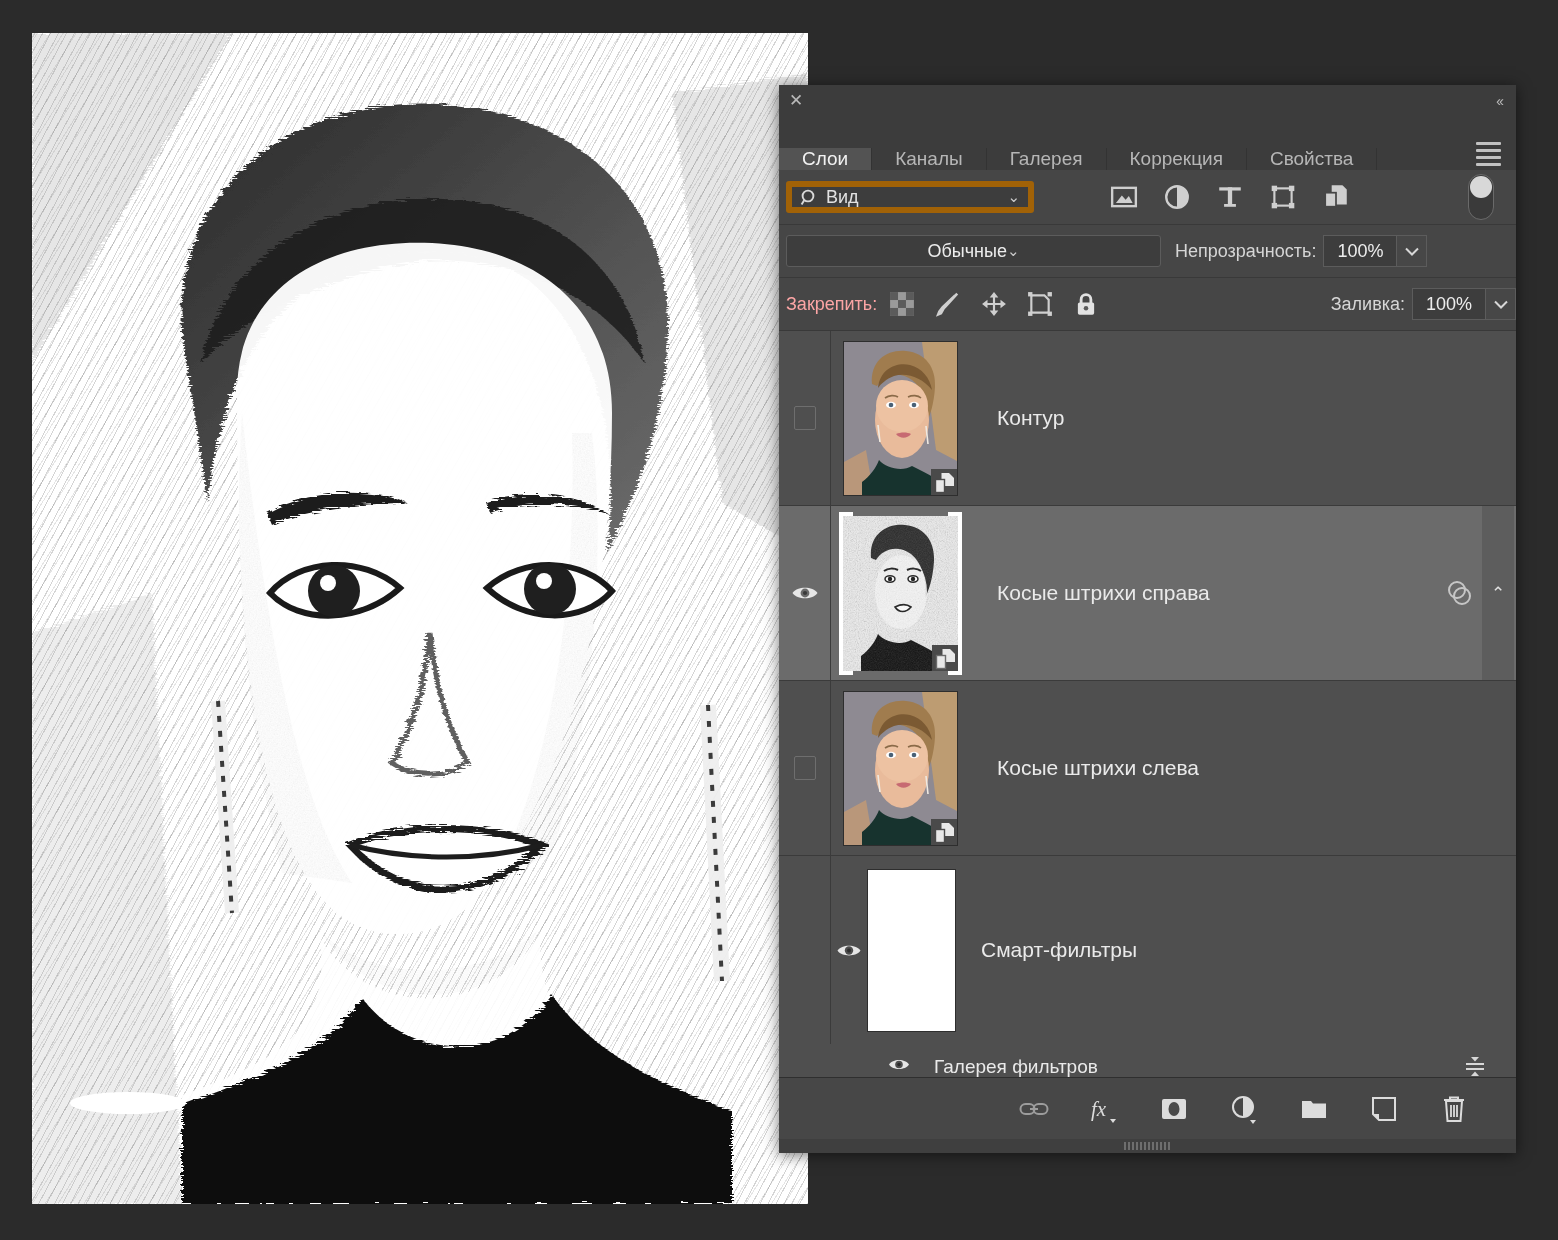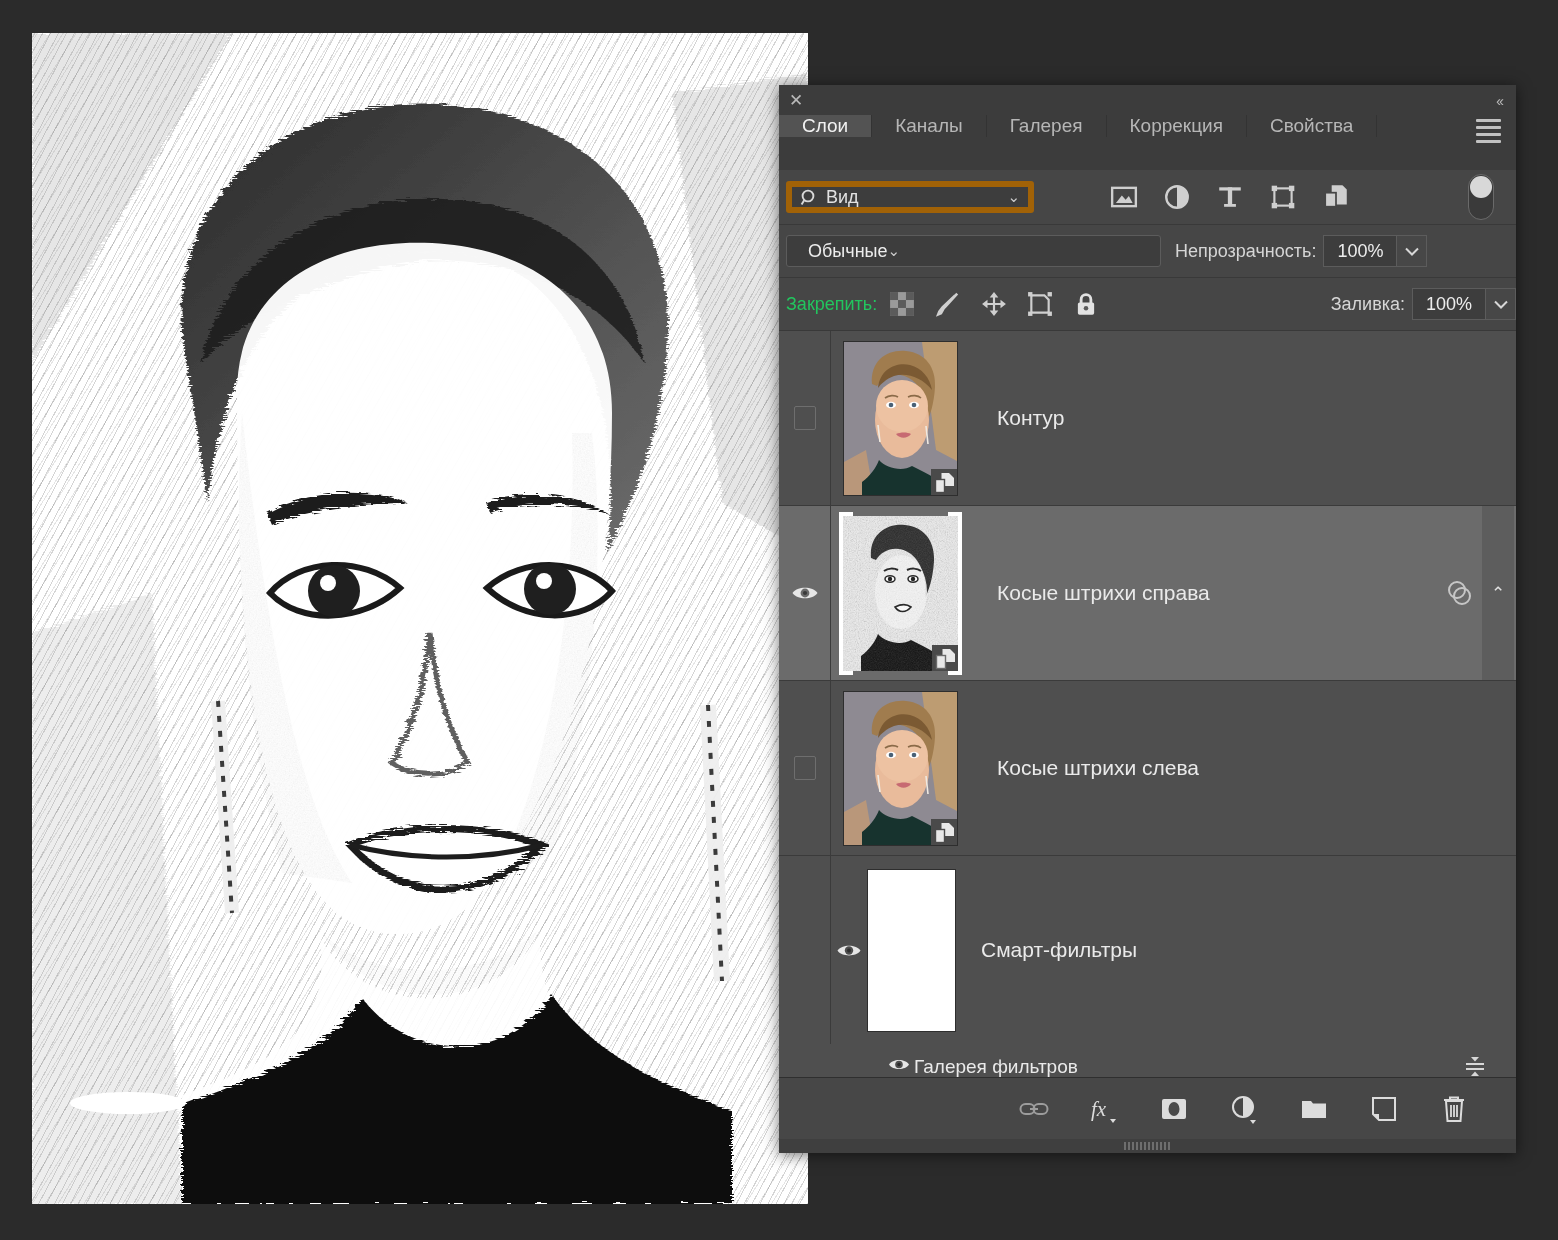--- a/index.html
+++ b/index.html
@@ -46,21 +46,21 @@
     height: 30px; background: #3c3c3c;
     display: flex; align-items: center; justify-content: space-between;
     padding: 0 14px 0 10px;
     flex: 0 0 auto;
   }
   .close-x { color: #b8b8b8; font-size: 17px; line-height: 1; cursor: pointer; }
   .collapse-chevrons { color: #b8b8b8; font-size: 15px; letter-spacing: -2px; cursor: pointer; }
 
   .tabbar {
     height: 55px; background: #3c3c3c;
-    display: flex; align-items: flex-start;
+    display: flex; align-items: flex-end;
     flex: 0 0 auto; position: relative;
   }
   .tab {
     display: flex; align-items: center; padding: 0 23px;
     font-size: 19px; color: #b6b6b6; cursor: pointer;
     border-right: 1px solid #333; white-space: nowrap;
   }
   .tab.active { background: #535353; color: #f2f2f2; }
   .tab-filler { flex: 1 1 auto; border-right: 1px solid #333; }
   .panel-menu {
@@ -97,38 +97,38 @@
   }
 
   .blend-row, .lock-row {
     height: 53px; background: #464646;
     display: flex; align-items: center; padding: 0 0 0 7px;
     border-bottom: 1px solid #393939; flex: 0 0 auto;
   }
   .blend-select {
     width: 375px; height: 32px; background: #3d3d3d;
     border: 1px solid #5c5c5c; border-radius: 3px;
-    display: flex; align-items: center; justify-content: flex-start;
-    padding: 0 21px; color: #ededed; font-size: 18px; cursor: pointer;
+    display: flex; align-items: center; justify-content: center;
+    padding: 0 9px; color: #ededed; font-size: 18px; cursor: pointer;
   }
   .num-label { font-size: 18px; color: #d6d6d6; margin-left: 14px; white-space: nowrap; }
   .num-box {
     display: flex; align-items: stretch; height: 32px; margin-left: 7px;
     border: 1px solid #5c5c5c; border-radius: 0; overflow: hidden;
   }
   .num-box .val {
     background: #3d3d3d; color: #ededed; font-size: 18px;
     display: flex; align-items: center; justify-content: center;
     width: 72px; cursor: text;
   }
   .num-box .stepper {
     width: 30px; background: #474747; border-left: 1px solid #5c5c5c;
     display: flex; align-items: center; justify-content: center; cursor: pointer;
   }
-  .lock-label { font-size: 18px; color: #22c55e; margin-right: 12px; }
+  .lock-label { font-size: 18px; color: #fca5a5; margin-right: 12px; }
   .lock-icons { display: flex; align-items: center; gap: 20px; }
   .licon { width: 26px; height: 26px; cursor: pointer; }
   .spacer { flex: 1 1 auto; }
 
   
   .layer-list { flex: 1 1 auto; background: #464646; overflow: hidden; position: relative; }
   .layer-row {
     height: 175px; display: flex; align-items: stretch;
     border-bottom: 1px solid #3b3b3b; background: #4f4f4f; cursor: pointer;
     position: relative;
@@ -180,21 +180,21 @@
     border-right: 1px solid #3b3b3b;
   }
   .sf-mask-cell { width: 138px; flex: 0 0 138px; display: flex; align-items: center; justify-content: flex-end; padding-right: 13px; }
   .sf-eye2 { margin-right: 0; display: flex; align-items: center; justify-content: center; width: 46px; cursor: pointer; }
   .sf-mask { width: 112px; height: 163px; background: #ffffff; border: 1px solid #2e2e2e; }
   .sf-name { flex: 1 1 auto; display: flex; align-items: center; padding-left: 12px; color: #eaeaea; font-size: 21px; }
   .sf-sub {
     height: 46px; display: flex; align-items: center; padding-left: 52px;
     border-top: 0; color: #eaeaea; font-size: 19px;
   }
-  .sf-sub-inner { display: flex; align-items: center; gap: 4px; padding-left: 57px; flex: 1 1 auto; }
+  .sf-sub-inner { display: flex; align-items: center; gap: 24px; padding-left: 57px; flex: 1 1 auto; }
   .sf-sub-icons { margin-right: 28px; display: flex; align-items: center; cursor: pointer; }
 
   
   .panel-bottom {
     height: 62px; background: #474747; border-top: 1px solid #2f2f2f;
     display: flex; align-items: center; justify-content: flex-end;
     padding-right: 46px; gap: 38px; flex: 0 0 auto;
   }
   .bicon { width: 32px; height: 32px; display: flex; align-items: center; justify-content: center; cursor: pointer; position: relative; }
   .grip-bar { height: 14px; background: #3f3f3f; display: flex; align-items: center; justify-content: center; flex: 0 0 auto; }

